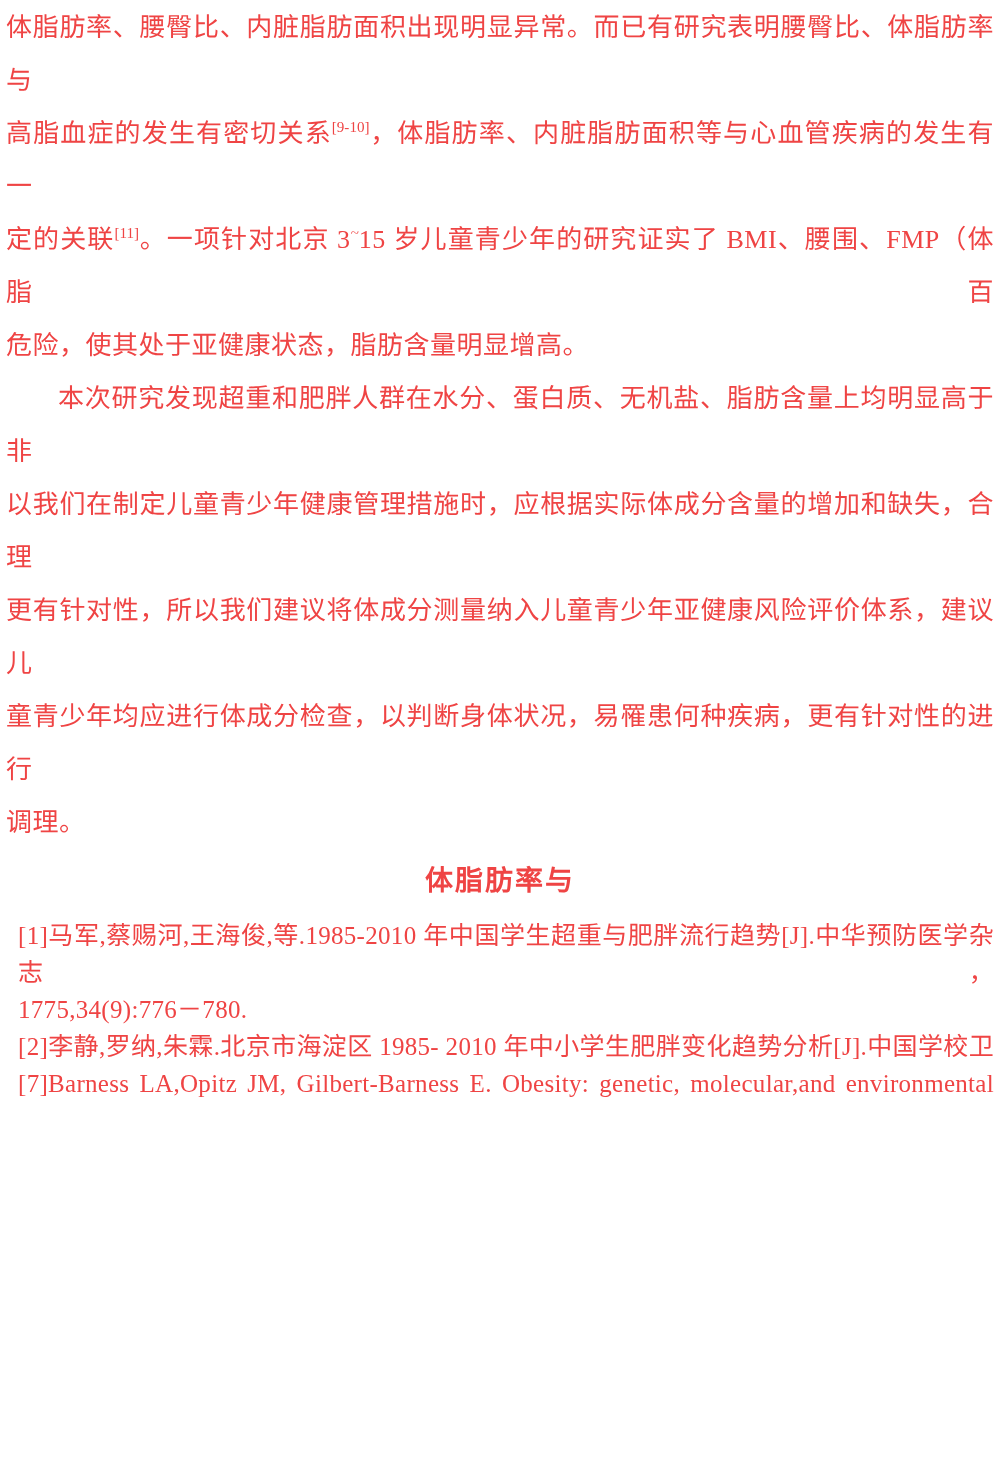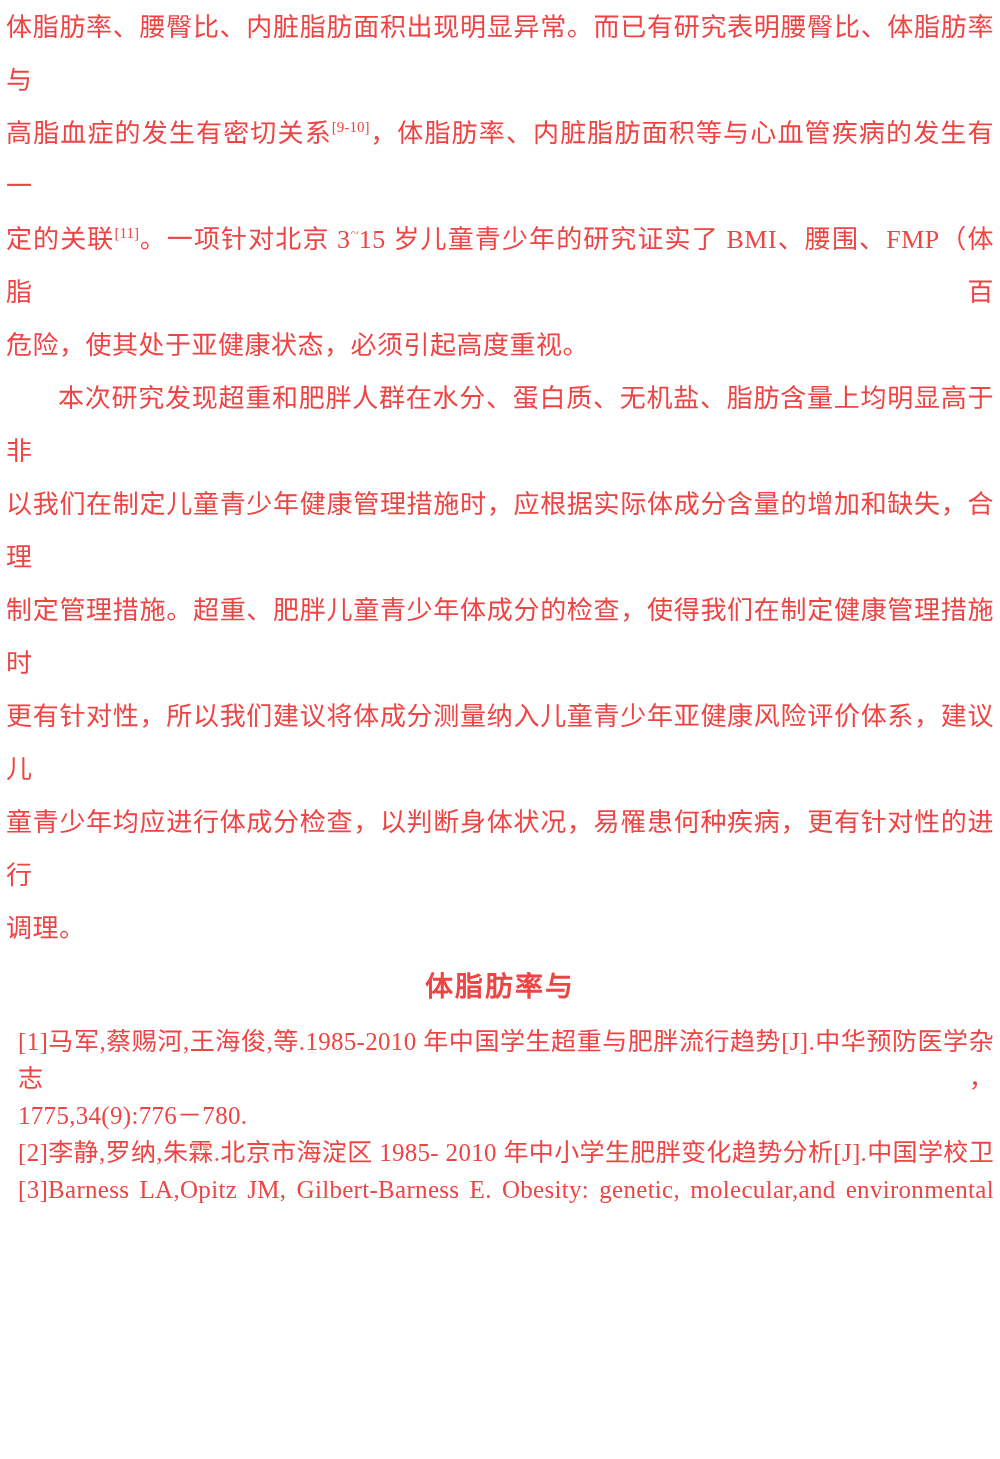--- a/index.html
+++ b/index.html
@@ -59,38 +59,37 @@
 </style>
 </head>
 <body>
 
 <div class="page">
   <div class="body-text" id="body-text">
       <div>
         <div class="line"><span>体脂肪率、腰臀比、内脏脂肪面积出现明显异常。而已有研究表明腰臀比、体脂肪率与</span></div>
         <div class="line"><span>高脂血症的发生有密切关系</span><sup>[9-10]</sup><span>，体脂肪率、内脏脂肪面积等与心血管疾病的发生有一</span></div>
         <div class="line"><span>定的关联</span><sup>[11]</sup><span>。一项针对北京 3</span><sup>~</sup><span>15 岁儿童青少年的研究证实了 BMI、腰围、FMP（体脂百</span></div>
-        <div class="line last"><span>危险，使其处于亚健康状态，必须引起高度重视。</span></div>
+        <div class="line last"><span>危险，使其处于亚健康状态，脂肪含量明显增高。</span></div>
       </div>
       <div>
         <div class="line indent"><span>本次研究发现超重和肥胖人群在水分、蛋白质、无机盐、脂肪含量上均明显高于非</span></div>
         <div class="line"><span>以我们在制定儿童青少年健康管理措施时，应根据实际体成分含量的增加和缺失，合理</span></div>
-        <div class="line"><span>制定管理措施。超重、肥胖儿童青少年体成分的检查，使得我们在制定健康管理措施时</span></div>
         <div class="line"><span>更有针对性，所以我们建议将体成分测量纳入儿童青少年亚健康风险评价体系，建议儿</span></div>
         <div class="line"><span>童青少年均应进行体成分检查，以判断身体状况，易罹患何种疾病，更有针对性的进行</span></div>
         <div class="line last"><span>调理。</span></div>
       </div>
     </div>
   <h2 class="ref-heading">体脂肪率与</h2>
   <div id="references">
       <div>
         <div class="ref-line"><span>[1]马军,蔡赐河,王海俊,等.1985-2010 年中国学生超重与肥胖流行趋势[J].中华预防医学杂志，</span></div>
         <div class="ref-line last"><span>1775,34(9):776－780.</span></div>
       </div>
       <div>
         <div class="ref-line"><span>[2]李静,罗纳,朱霖.北京市海淀区 1985- 2010 年中小学生肥胖变化趋势分析[J].中国学校卫</span></div>
       </div>
       <div>
-        <div class="ref-line"><span>[3]Barness LA,Opitz JM, Gilbert-Barness E. Obesity: genetic, molecular,and environmental</span></div>
+        <div class="ref-line"><span>[7]Barness LA,Opitz JM, Gilbert-Barness E. Obesity: genetic, molecular,and environmental</span></div>
         <div class="ref-line last"></div>
       </div>
     </div>
 </div>
 
 </body></html>

